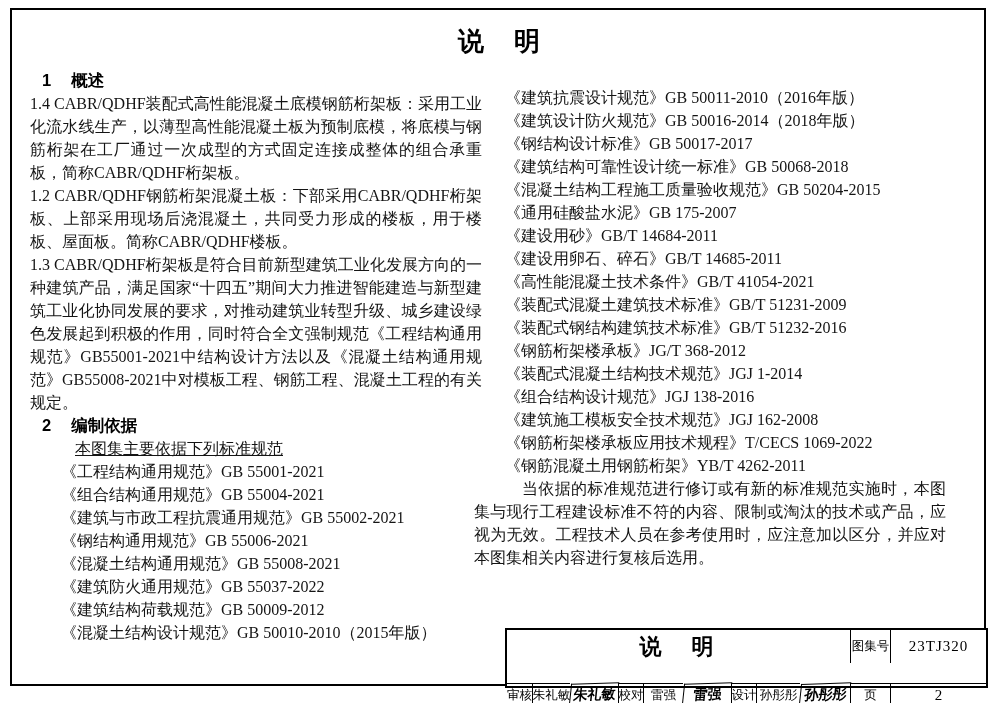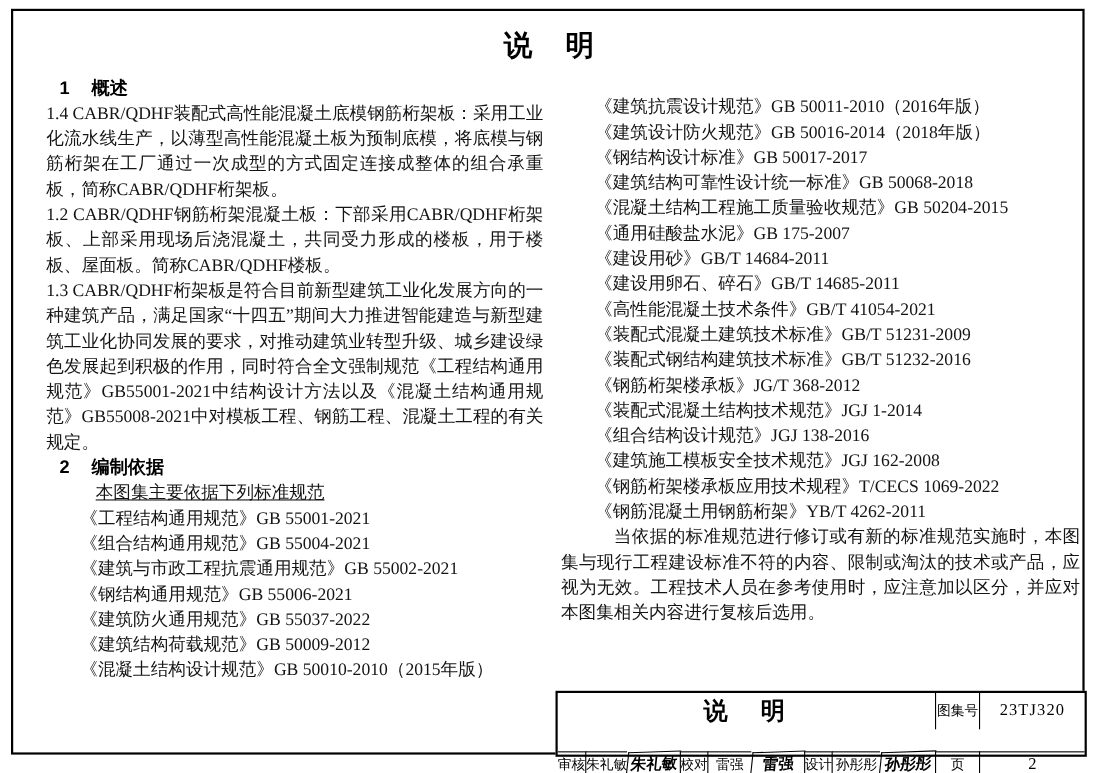--- a/index.html
+++ b/index.html
@@ -13,24 +13,23 @@
     border:2px solid #000;box-sizing:border-box;
   }
   .page-title{
     position:absolute;top:24px;left:0;width:100%;text-align:center;
     font-family:"Liberation Sans", sans-serif;font-weight:700;
     font-size:26px;letter-spacing:2px;color:#000;
   }
   .col{
     position:absolute;font-size:16px;line-height:23px;text-align:justify;
     color:#141414;
-    margin-left:12px;
   }
   .col-left{left:30px;top:69px;width:452px;}
-  .col-right{left:498px;top:86px;width:472px;}
+  .col-right{left:474px;top:86px;width:472px;}
   .section-head{
     font-family:"Liberation Sans", sans-serif;font-weight:700;
     font-size:16.5px;line-height:23px;color:#000;text-align:left;
   }
   .section-head .num{margin-left:12px;}
   .section-head .lbl{margin-left:20px;}
   p{margin:0;padding:0;}
   .intro-line{text-indent:45px;text-decoration:underline;}
   .std{padding-left:31px;text-align:left;white-space:nowrap;}
   .closing{text-indent:48px;}
@@ -80,20 +79,21 @@
   <div class="section-head">
     <span class="num">2</span><span class="lbl">编制依据</span>
   </div>
   <p class="intro-line">本图集主要依据下列标准规范</p>
   <div>
 
   <p class="std">《工程结构通用规范》GB 55001-2021</p>
       <p class="std">《组合结构通用规范》GB 55004-2021</p>
       <p class="std">《建筑与市政工程抗震通用规范》GB 55002-2021</p>
       <p class="std">《钢结构通用规范》GB 55006-2021</p>
+      <p class="std">《混凝土结构通用规范》GB 55008-2021</p>
       <p class="std">《建筑防火通用规范》GB 55037-2022</p>
       <p class="std">《建筑结构荷载规范》GB 50009-2012</p>
       <p class="std">《混凝土结构设计规范》GB 50010-2010（2015年版）</p>
     </div>
 </div>
 
 <div class="col col-right">
   <div>
 
   <p class="std">《建筑抗震设计规范》GB 50011-2010（2016年版）</p>

